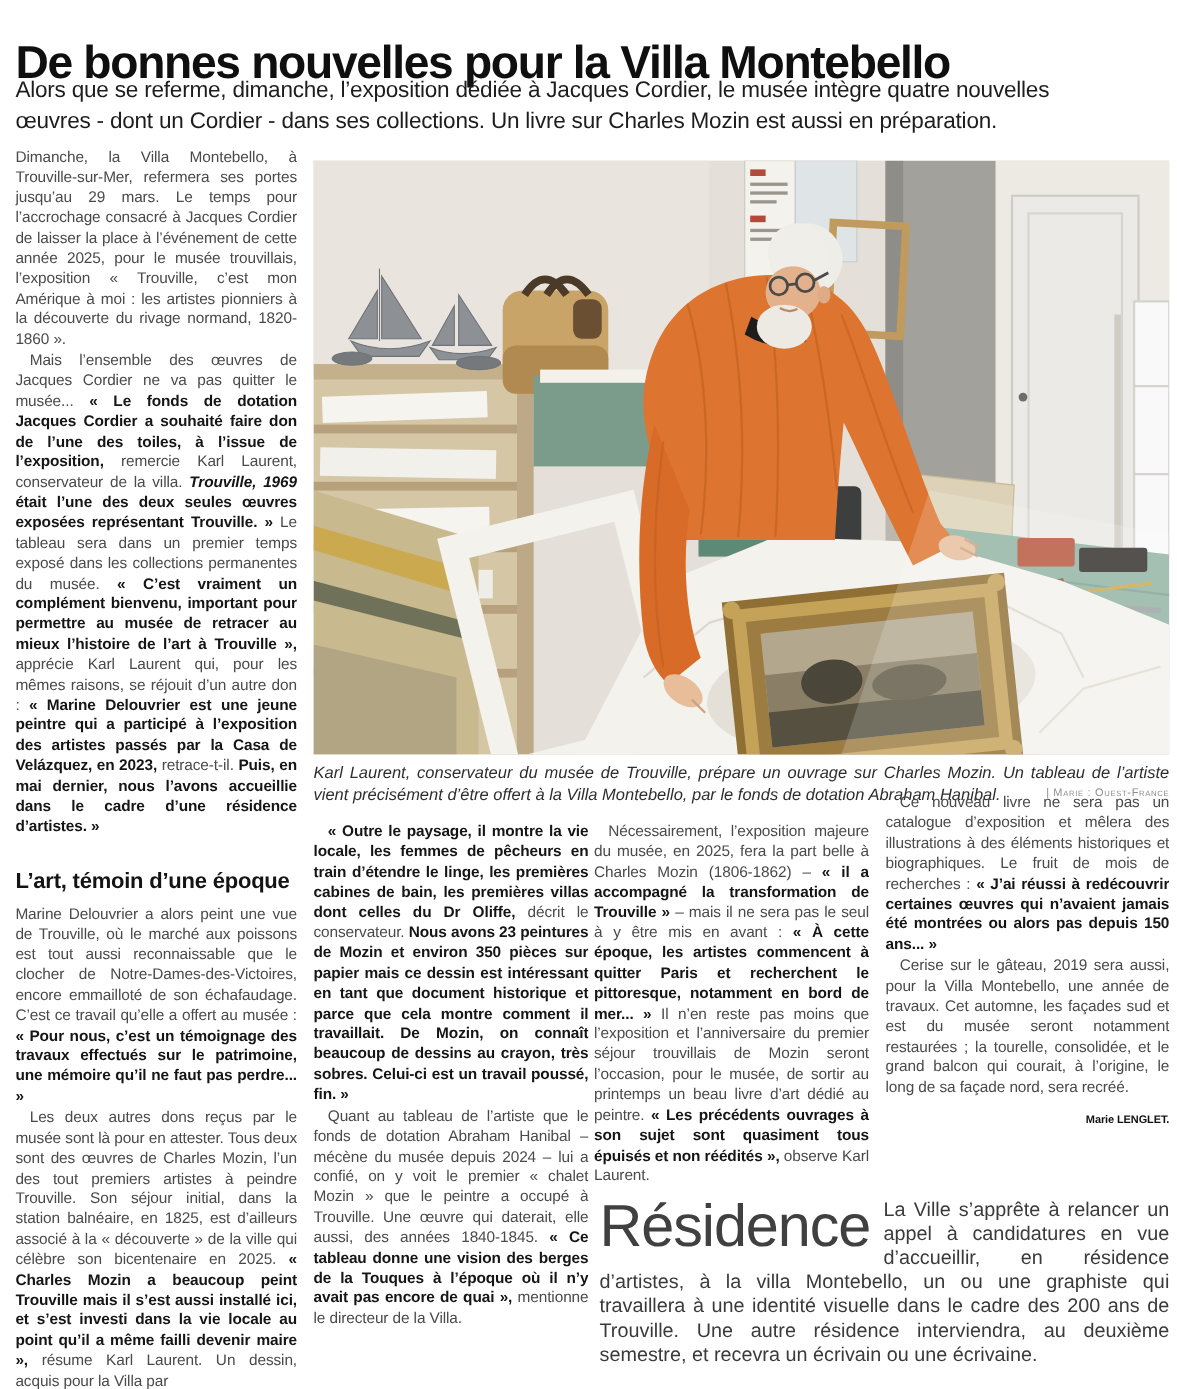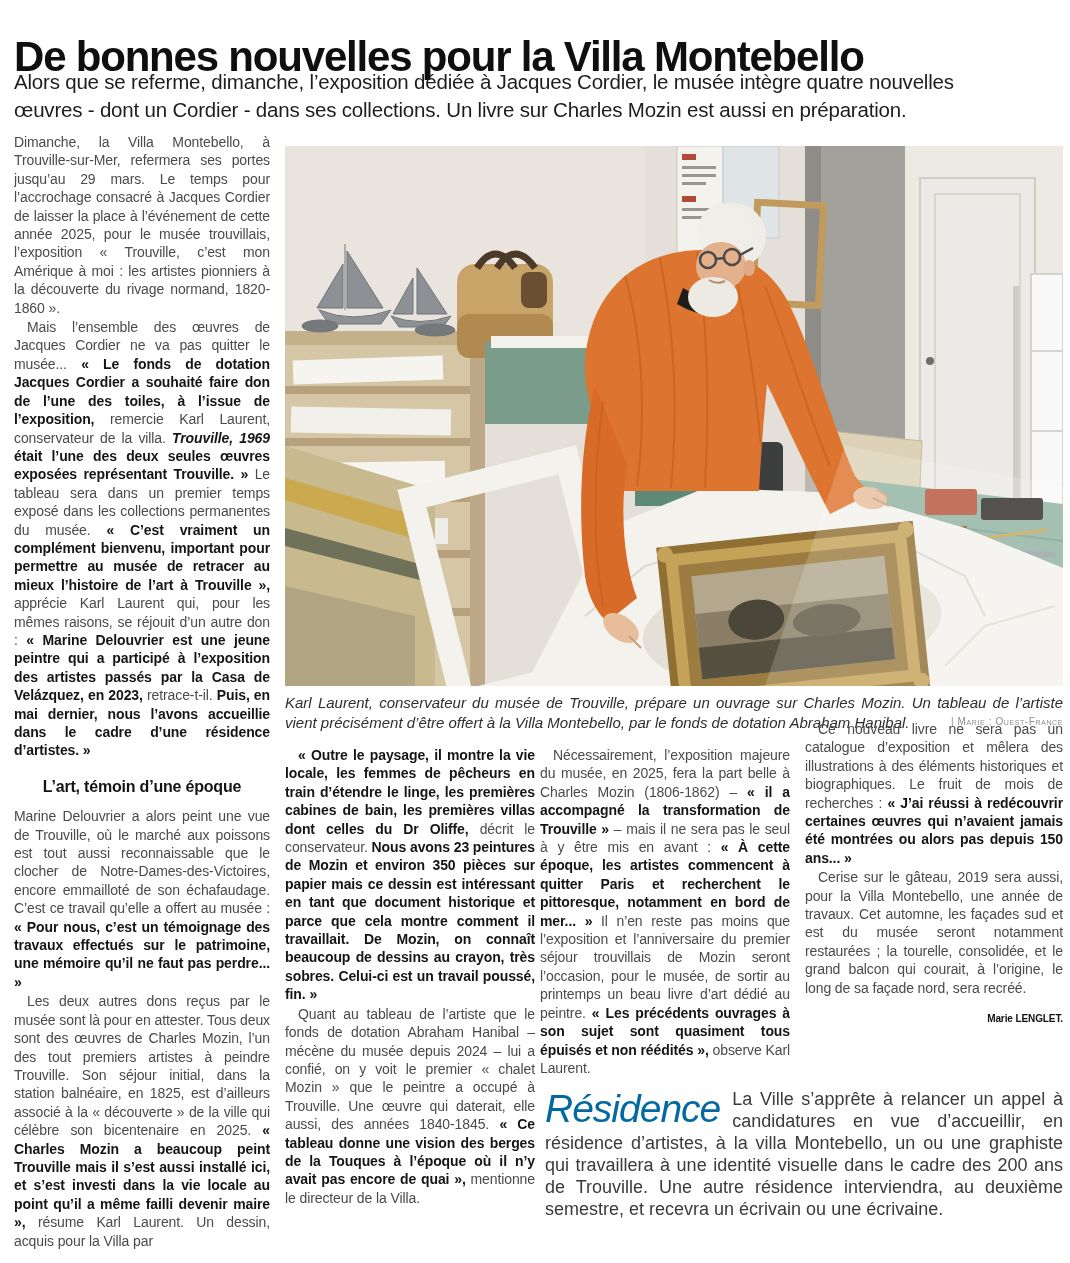--- a/index.html
+++ b/index.html
@@ -16,33 +16,33 @@
   #col1{left:14px;top:133px;height:1130px;overflow:hidden;}
   #col2{left:285px;top:746px;width:250px;max-height:517px;overflow:hidden;}
   #col3{left:540px;top:746px;width:250px;max-height:344px;overflow:hidden;}
   #col4{left:805px;top:720px;width:258px;max-height:344px;overflow:hidden;}
   .col p{margin:0 0 0 0;padding:0 0 1px 0;}
   .col p.ind{text-indent:13px;}
   .col span.b{font-weight:bold;color:#151515;}
   .col span.bi{font-weight:bold;font-style:italic;color:#151515;}
   .kicker{font-size:16.5px;color:#2a2a2a;padding:8px 2px 7px 2px;margin-bottom:9px;
           border-top:2px solid #7ba6c3;border-bottom:2px solid #4f9fd6;letter-spacing:0.2px;}
-  h3.subhead{font-size:16px;color:#141414;text-align:center;margin:17px 0 11px 0;letter-spacing:-0.2px;}
+  h3.subhead{font-size:20px;color:#141414;margin:31px 0 11px 0;letter-spacing:-0.2px;}
   .byline{font-weight:bold;color:#111;text-align:right;margin-top:12px;font-size:10px;}
   
   .photo{position:absolute;left:285px;top:146px;width:778px;height:540px;background:#e4e0d9;overflow:hidden;}
   .photo svg{display:block;}
   .caption{position:absolute;left:285px;top:693px;width:778px;font-size:15px;font-style:italic;
            line-height:19.5px;color:#2e2e2e;text-align:justify;}
   .credit{position:absolute;right:0;bottom:1px;font-style:normal;font-variant:small-caps;
           font-size:10px;letter-spacing:0.6px;color:#8d8d8d;}
   
   .residence{position:absolute;left:545px;top:1088px;width:518px;}
-  .residence h2{float:left;margin:2px 12px 0 0;font-size:39px;line-height:0.95;font-weight:normal;
-                letter-spacing:-1px;color:#0369a1;font-style:italic;}
+  .residence h2{float:left;margin:2px 12px 0 0;font-size:54px;line-height:0.95;font-weight:normal;
+                letter-spacing:-1px;color:#404040;}
   .residence p{margin:0;font-size:18px;line-height:22px;text-align:justify;color:#3a3a3a;}
 </style>
 </head>
 <body>
 
 <div id="page">
 
   <h1 class="headline">De bonnes nouvelles pour la Villa Montebello</h1>
   <div class="lede">Alors que se referme, dimanche, l’exposition dédiée à Jacques Cordier, le musée intègre quatre nouvelles œuvres - dont un Cordier - dans ses collections. Un livre sur Charles Mozin est aussi en préparation.</div>
 

